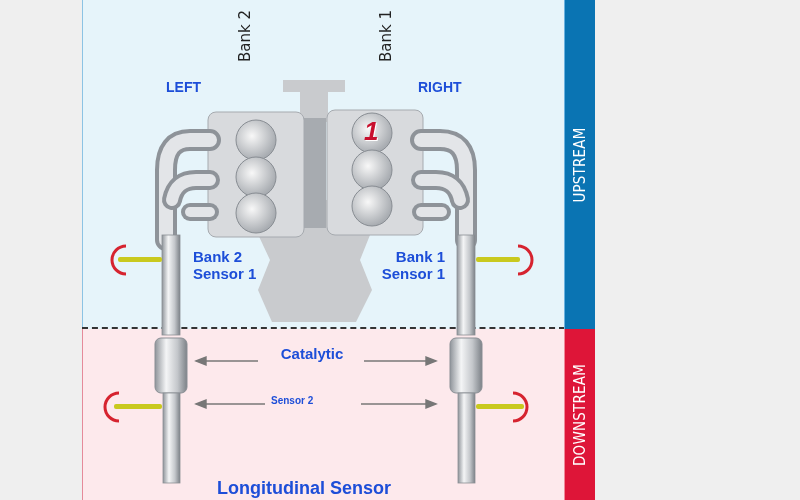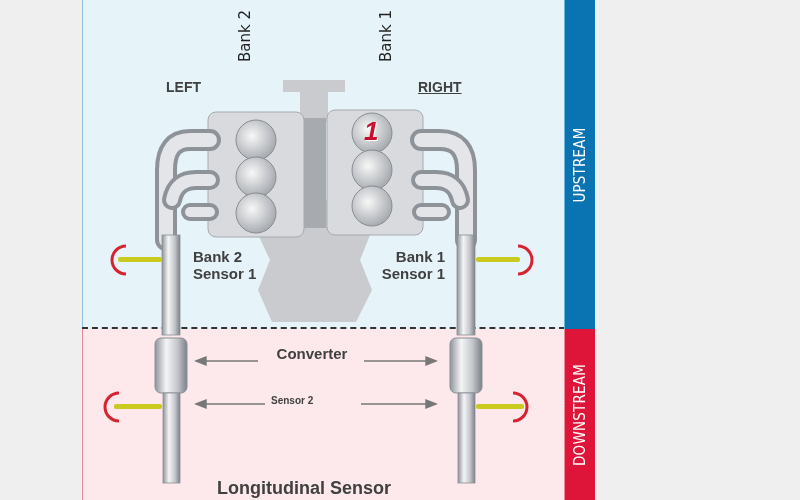--- a/index.html
+++ b/index.html
@@ -6,21 +6,21 @@
   body { width:800px; height:500px; background:#efefef; position:relative; overflow:hidden;
          font-family:"DejaVu Sans", sans-serif; }
   .up { position:absolute; left:82px; top:0; width:483px; height:329px; background:#e6f4fa; border-left:1px solid #8cc3e4; }
   .down { position:absolute; left:82px; top:329px; width:483px; height:171px; background:#fde9ec; border-left:1px solid #e58a9a; }
   .dash { position:absolute; left:82px; top:327px; width:483px; height:0; border-top:2px dashed #333; }
   .band { position:absolute; left:564px; width:30px; }
   .band.blue { top:0; height:329px; background:#0a74b3; border-left:1px solid #6ab2e0; }
   .band.red { top:329px; height:171px; background:#de1538; border-left:1px solid #f08898; }
   .band-label { position:absolute; left:50%; top:50%; transform:translate(-50%,-50%) rotate(-90deg);
      color:#fff; font-family:"DejaVu Sans Condensed","DejaVu Sans", sans-serif; font-size:15px; white-space:nowrap; letter-spacing:0.2px; }
-  .txt { position:absolute; color:#404040; font-family:"Liberation Sans", sans-serif; font-weight:bold; white-space:nowrap; }
+  .txt { position:absolute; color:#1d4ed8; font-family:"Liberation Sans", sans-serif; font-weight:bold; white-space:nowrap; }
   .vert { transform-origin:left top; transform:rotate(-90deg); font-size:15px; font-weight:normal; color:#222; font-family:"DejaVu Sans", sans-serif; }
   svg { position:absolute; left:0; top:0; }
 </style>
 </head>
 <body>
 
 <div class="up"></div>
 <div class="down"></div>
 <div class="dash"></div>
 
@@ -127,30 +127,30 @@
     <line x1="198" y1="404" x2="265" y2="404"></line>
     <polygon points="196,404 206,400 206,408"></polygon>
     <line x1="361" y1="404" x2="432" y2="404"></line>
     <polygon points="436,404 426,400 426,408"></polygon>
   </g>
 </svg>
 
 <div class="txt vert" style="left:236px;top:62px;">Bank 2</div>
 <div class="txt vert" style="left:377px;top:62px;">Bank 1</div>
 <div class="txt" style="left:166px;top:79px;font-size:14px;">LEFT</div>
-<div class="txt" style="left:418px;top:79px;font-size:14px;text-decoration:underline;">RIGHT</div>
+<div class="txt" style="left:418px;top:79px;font-size:14px;">RIGHT</div>
 <div class="txt" style="left:364px;top:116px;font-size:26px;color:#c8102e;font-style:italic;text-shadow:1px 1px 0 #fff;">1</div>
 
 <div class="txt" style="left:193px;top:248px;font-size:15px;line-height:17px;">
   <div>Bank 2</div>
   <div>Sensor 1</div>
 </div>
 <div class="txt" style="left:367px;top:248px;font-size:15px;line-height:17px;text-align:right;width:78px;">
   <div>Bank 1</div>
   <div>Sensor 1</div>
 </div>
 
 <div class="txt" style="left:262px;top:345px;font-size:15px;line-height:17px;text-align:center;width:100px;">
-  <div>Converter</div>
+  <div>Catalytic</div>
 </div>
 <div class="txt" style="left:271px;top:395px;font-size:10px;">Sensor 2</div>
 
 <div class="txt" style="left:217px;top:478px;font-size:18px;">Longitudinal Sensor</div>
 
 </body></html>

